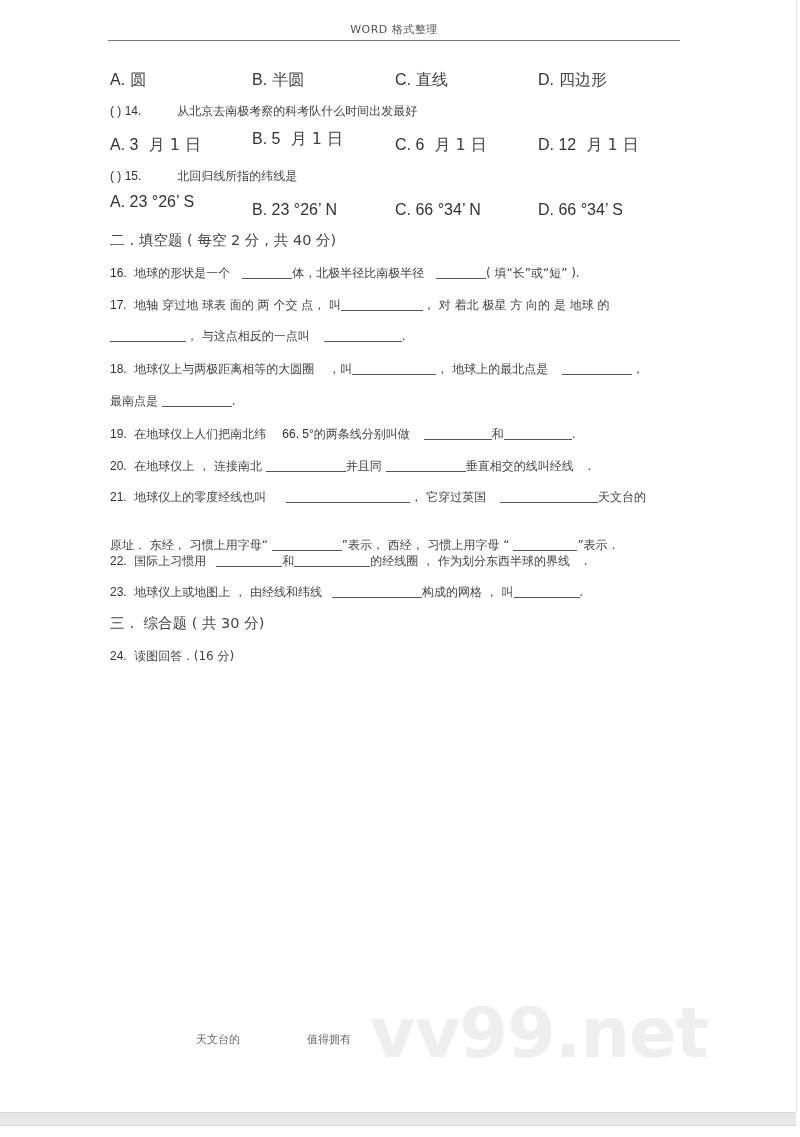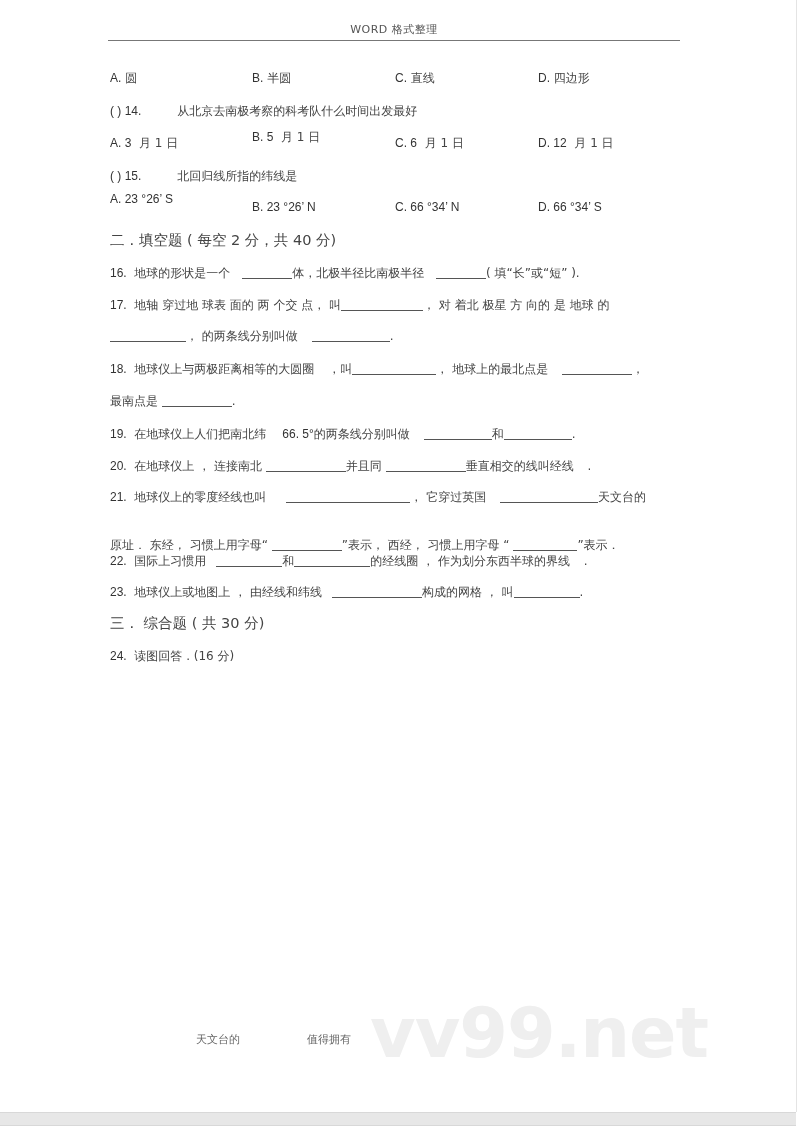--- a/index.html
+++ b/index.html
@@ -8,21 +8,21 @@
     font-family: "DejaVu Sans", "Liberation Sans", sans-serif;
     color: #444;
   }
   .page { position: absolute; left: 0; top: 0; width: 796px; height: 1112px; background: #fff; border-right: 1px solid #e4e4e4; }
   .header-title {
     position: absolute; top: 22px; left: 0; width: 788px; text-align: center;
     font-size: 11px; color: #555; letter-spacing: 0.5px;
   }
   .header-rule { position: absolute; top: 40px; left: 108px; width: 572px; height: 1px; background: #777; }
   .line { position: absolute; left: 110px; font-size: 12px; color: #444; white-space: nowrap; }
-  .opt { position: absolute; font-size: 12px; white-space: nowrap; }
+  .opt { position: absolute; font-size: 16px; white-space: nowrap; }
   .opt .k { font-family: "Liberation Sans", sans-serif; color: #333; }
   .num { font-family: "Liberation Sans", sans-serif; color: #333; }
   .blank { display: inline-block; border-bottom: 1px solid #555; height: 12px; vertical-align: -2px; }
   .section { position: absolute; left: 110px; font-size: 14.5px; color: #444; white-space: nowrap; }
   .footer-text { position: absolute; top: 1032px; font-size: 11px; color: #666; }
   .watermark {
     position: absolute; left: 370px; top: 992px;
     font-family: "DejaVu Sans", sans-serif; font-weight: bold; font-size: 70px;
     color: #efefef; letter-spacing: -1px;
   }
@@ -65,21 +65,21 @@
     <span>地球的形状是一个</span>
     <span class="gap" style="width:8px"></span><span class="blank" style="width:50px"></span><span>体，北极半径比南极半径</span>
     <span class="gap" style="width:8px"></span><span class="blank" style="width:50px"></span><span>( 填“长”或“短”   ).</span>
   </div>
 
   <div class="line" style="top:297px;">
     <span class="num">17.</span>&nbsp;
     <span>地轴 穿过地 球表 面的 两 个交 点， 叫</span><span class="blank" style="width:82px"></span><span>， 对 着北 极星 方 向的 是 地球 的</span>
   </div>
   <div class="line" style="top:328px;">
-    <span class="blank" style="width:76px"></span><span>， 的两条线分别叫做</span>
+    <span class="blank" style="width:76px"></span><span>， 与这点相反的一点叫</span>
     <span class="gap" style="width:10px"></span><span class="blank" style="width:78px"></span><span>.</span>
   </div>
 
   <div class="line" style="top:361px;">
     <span class="num">18.</span>&nbsp;
     <span>地球仪上与两极距离相等的大圆圈</span><span class="gap" style="width:14px"></span><span>，叫</span><span class="blank" style="width:84px"></span><span>，  地球上的最北点是</span>
     <span class="gap" style="width:10px"></span><span class="blank" style="width:70px"></span><span>，</span>
   </div>
   <div class="line" style="top:393px;">
     <span>最南点是</span>&nbsp;<span class="blank" style="width:70px"></span><span>.</span>

